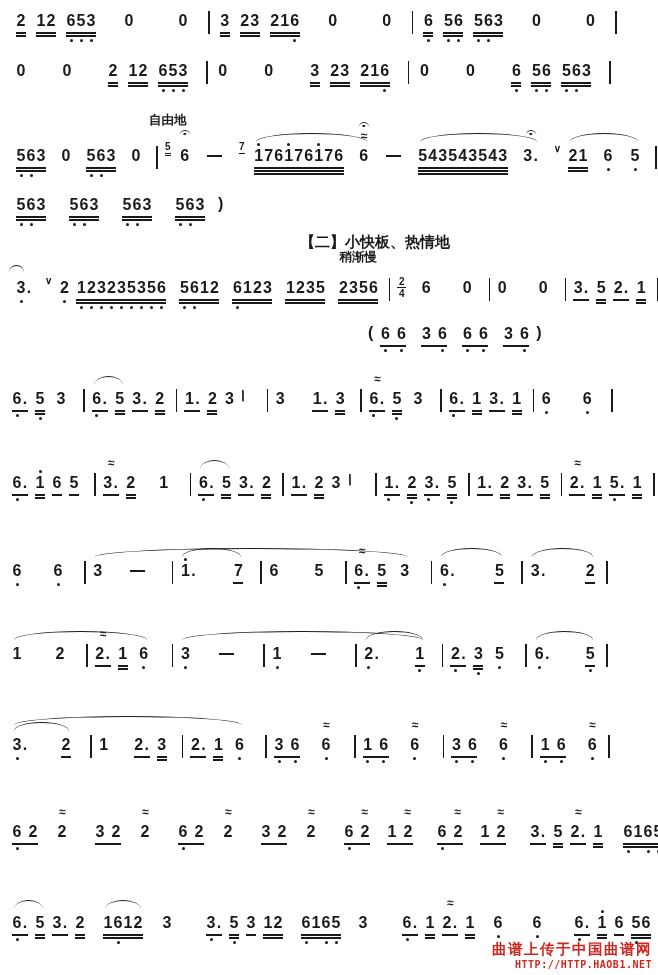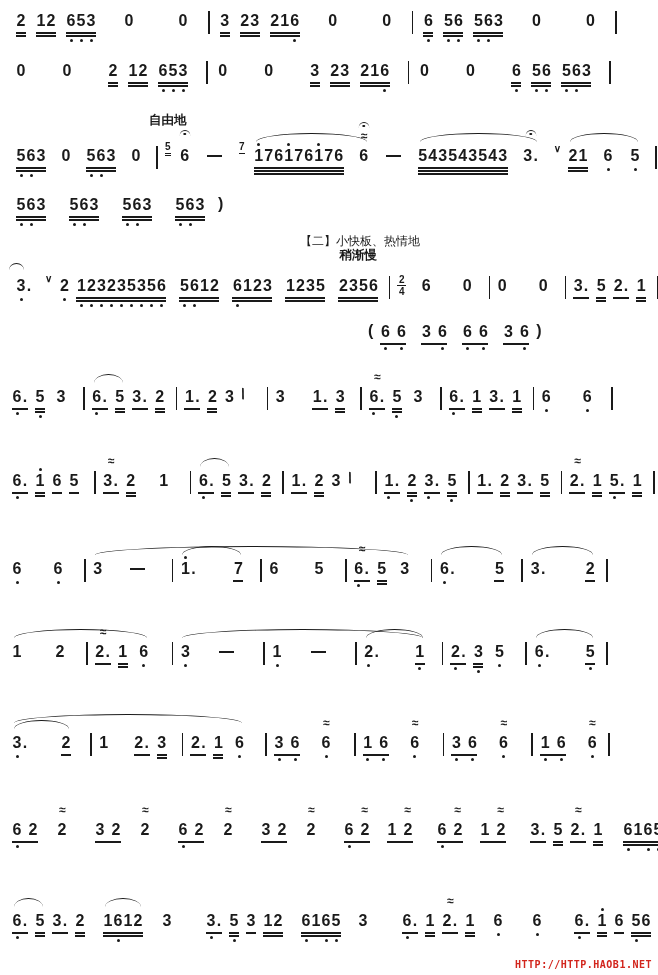--- a/index.html
+++ b/index.html
@@ -36,21 +36,21 @@
           border-top:1.6px solid #1a1a1a;border-radius:50% 50% 0 0/100% 100% 0 0}
   .orn.fm::after{content:"";position:absolute;left:50%;top:1.5px;width:2.5px;height:2.5px;
           border-radius:50%;background:#1a1a1a;transform:translateX(-50%)}
   .orn.fm.hi{top:-20px}
   .orn.tiein{position:absolute;top:-9px;left:-7px;width:15px;height:6px;
           border-top:1.6px solid #1a1a1a;border-radius:50% 50% 0 0/100% 100% 0 0}
   .lbl{position:absolute;bottom:calc(100% + 8px);left:50%;transform:translateX(-50%);
        font-size:12.5px;font-weight:bold;white-space:nowrap}
   .slur{position:absolute;height:8px;border-top:1.5px solid #1a1a1a;
         border-radius:50% 50% 0 0/100% 100% 0 0}
-  .heading{font-size:12px;font-weight:normal;white-space:nowrap}
+  .heading{font-size:15px;font-weight:bold;white-space:nowrap}
   .watermark{position:absolute;right:6px;bottom:5px;text-align:right;color:#d2251c}
   .wm1{font-size:14.5px;font-weight:bold;letter-spacing:1.5px}
   .wm2{font-family:"DejaVu Sans Mono",monospace;font-size:10px;font-weight:bold;letter-spacing:.5px}
 </style>
 </head>
 <body>
 
 <div class="page">
   <div id="score">
       <div class="sys" style="margin-top: 1px; margin-left: 16px; padding-top: 6px; column-gap: 10px;">
@@ -3211,15 +3211,16 @@
           <span class="row">
             <span class="cell">
               <span class="slot"></span>
             </span>
           </span>
         </span>
         <span class="tx">)</span>
       </div>
     </div>
   <div class="watermark">
+    <div class="wm1">曲谱上传于中国曲谱网</div>
     <div class="wm2">HTTP://HTTP.HAOB1.NET</div>
   </div>
 </div>
 
 </body></html>

